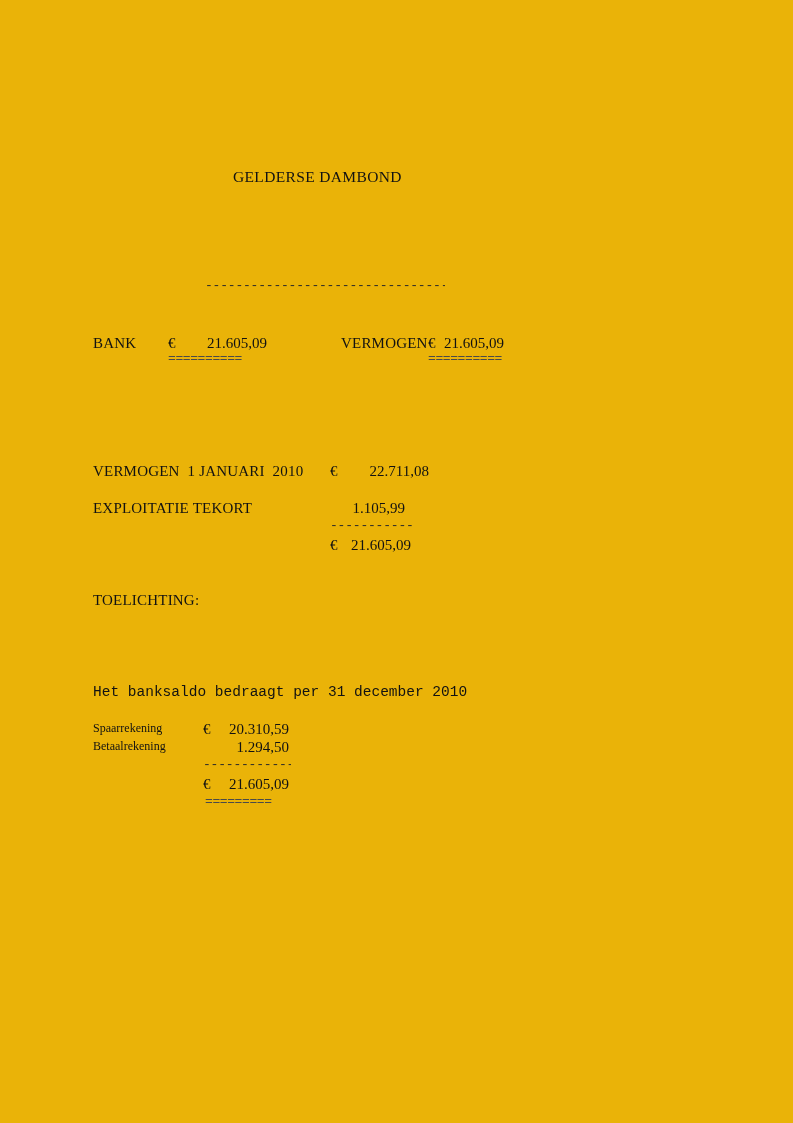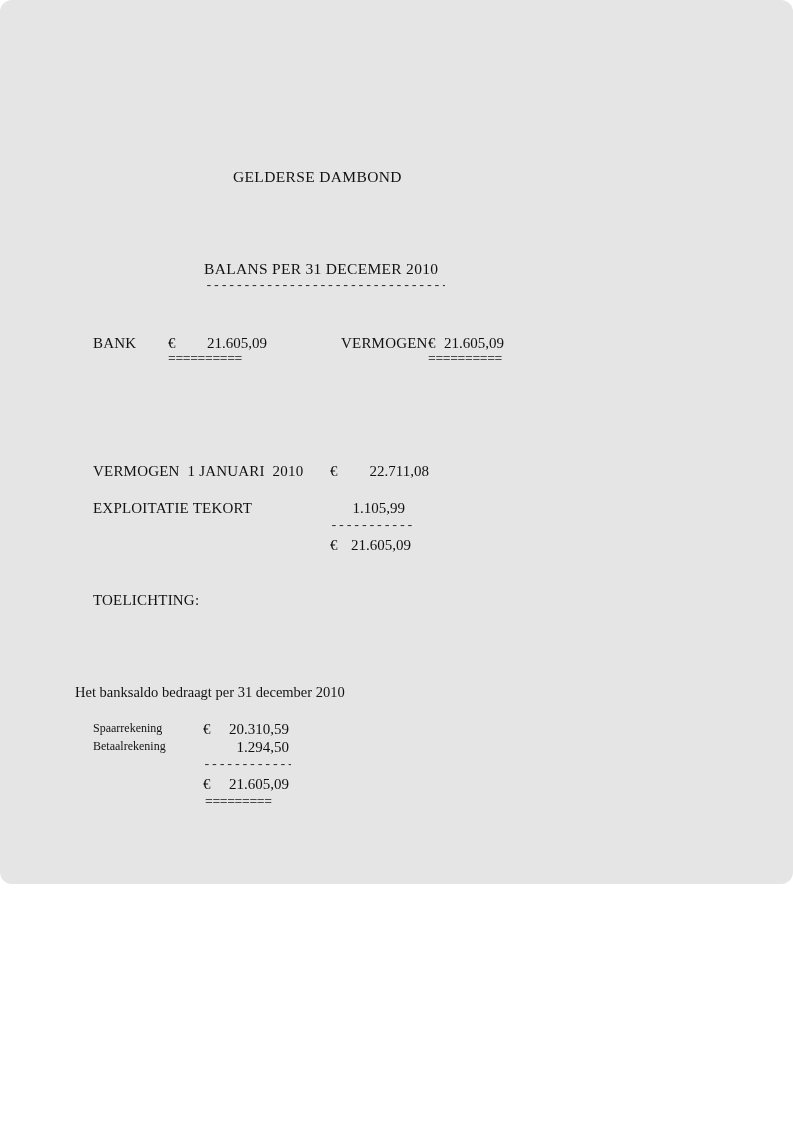--- a/index.html
+++ b/index.html
@@ -3,26 +3,25 @@
 <meta charset="utf-8">
 <style>
   html, body {
     margin: 0;
     padding: 0;
     background: #ffffff;
   }
   .page {
     position: relative;
     width: 793px;
-    height: 884px;
-    background: #e5e5e5;
+    height: 1123px;
+    background: #eab308;
     font-family: "Liberation Serif", "DejaVu Serif", serif;
     color: #121212;
     overflow: hidden;
-    border-radius: 12px;
   }
 
   
   .t {
     position: absolute;
     white-space: pre;
     line-height: 1;
   }
 
   .doc-title {
@@ -71,21 +70,20 @@
     font-size: 15px;
   }
 </style>
 </head>
 <body>
 
 <div class="page">
 
   <div class="t doc-title" style="left:233px; top:169px;">GELDERSE DAMBOND</div>
 
-  <div class="t doc-subtitle" style="left:204px; top:261px;">BALANS PER 31 DECEMER 2010</div>
 
   <div class="rule-dash" style="left:205px; top:279px; width:240px;">---------------------------------------------</div>
 
   <div class="t lbl-caps" style="left:93px; top:336px;">BANK</div>
 
   <div class="t cur" style="left:168px; top:336px;">€</div>
 
   <div class="t num" style="left:162px; top:336px; width:105px;">21.605,09</div>
 
   <div class="rule-eq" style="left:168px; top:352px; width:92px;">==========</div>
@@ -110,21 +108,21 @@
 
   <div class="rule-dash" style="left:330px; top:519px; width:82px;">--------------</div>
 
   <div class="t cur" style="left:330px; top:538px;">€</div>
 
   <div class="t num" style="left:324px; top:538px; width:87px;">21.605,09</div>
 
   <div class="t lbl-caps" style="left:93px; top:593px;">TOELICHTING:</div>
 
 
-  <div class="t body-text" style="left:75px; top:685px;">Het banksaldo bedraagt per 31 december 2010</div>
+  <div class="t body-text" style="left:93px; top:685px;font-family:Liberation Mono, monospace;">Het banksaldo bedraagt per 31 december 2010</div>
 
   <div class="t lbl" style="left:93px; top:722px;">Spaarrekening</div>
 
   <div class="t cur" style="left:203px; top:722px;">€</div>
 
   <div class="t num" style="left:197px; top:722px; width:92px;">20.310,59</div>
 
   <div class="t lbl" style="left:93px; top:740px;text-align:center;">Betaalrekening</div>
 
   <div class="t cur" style="left:203px; top:740px;"></div>

